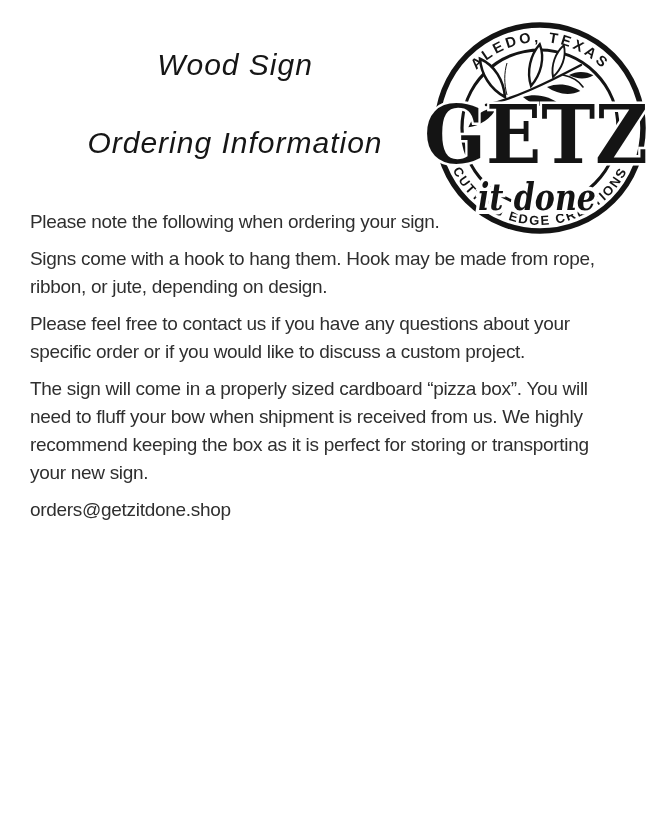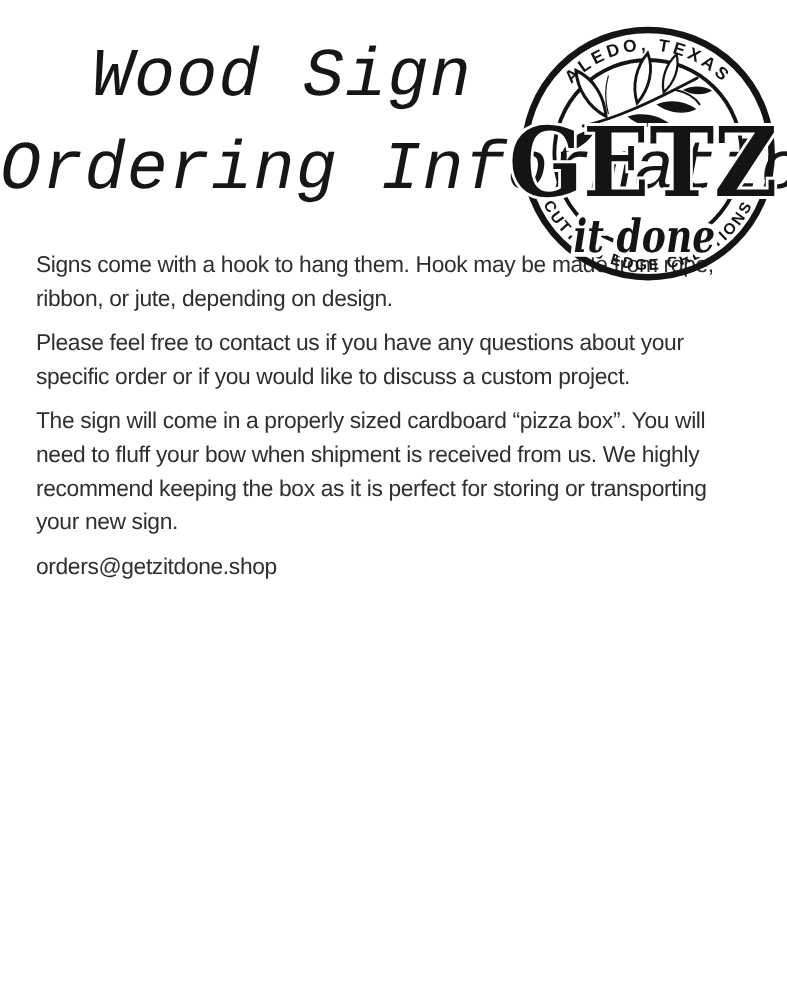--- a/index.html
+++ b/index.html
@@ -29,24 +29,24 @@
   .title {
     position: absolute;
     left: 0;
     top: 0;
     width: 470px;
     padding-top: 26px;
     text-align: center;
     color: #161616;
   }
   .title-line {
-    font-family: Liberation Mono, monospace;
+    font-family: Liberation Sans, sans-serif;
     font-style: italic;
     font-weight: 500;
-    font-size: 57px;
+    font-size: 30px;
     height: 78px;
     line-height: 78px;
     letter-spacing: 1px;
     white-space: nowrap;
   }
   .logo {
     position: absolute;
     left: 425px;
     top: 13px;
     width: 230px;
@@ -151,20 +151,21 @@
 
         <text class="logo-main-text" x="111" y="150" text-anchor="middle" textLength="224" lengthAdjust="spacingAndGlyphs">GETZ</text>
 
         <text class="logo-script-text" x="112" y="197" text-anchor="middle" textLength="118" lengthAdjust="spacingAndGlyphs">it done</text>
       </svg>
     </div>
 
   </header>
 
   <main class="content">
+    <p>Please note the following when ordering your sign.</p>
     <p>Signs come with a hook to hang them. Hook may be made from rope,
 ribbon, or jute, depending on design.</p>
     <p>Please feel free to contact us if you have any questions about your
 specific order or if you would like to discuss a custom project.</p>
     <p>The sign will come in a properly sized cardboard “pizza box”. You will
 need to fluff your bow when shipment is received from us. We highly
 recommend keeping the box as it is perfect for storing or transporting
 your new sign.</p>
     <p class="email">orders@getzitdone.shop</p>
   </main>

